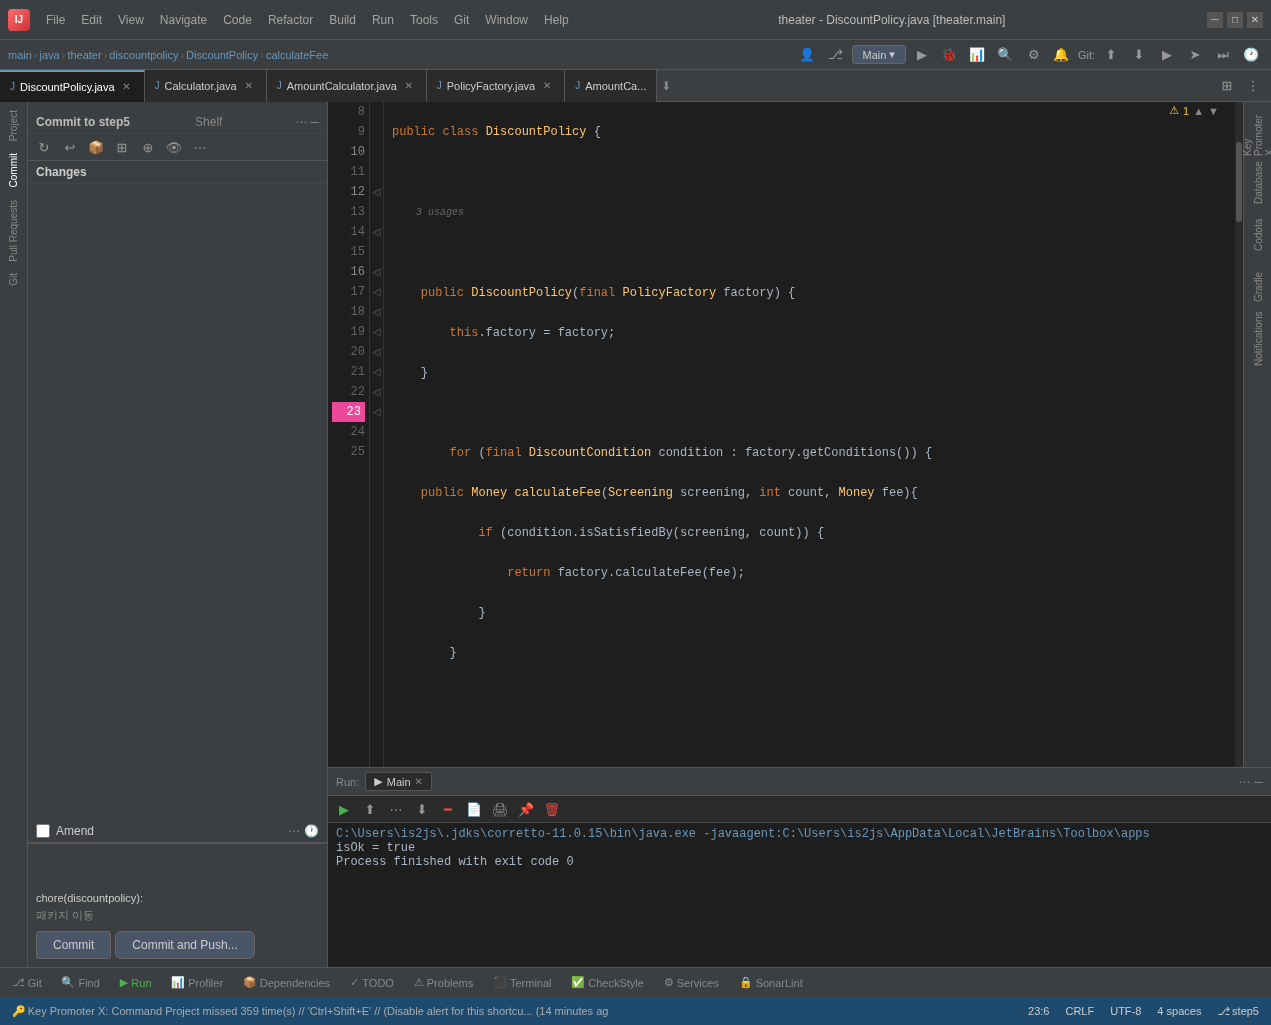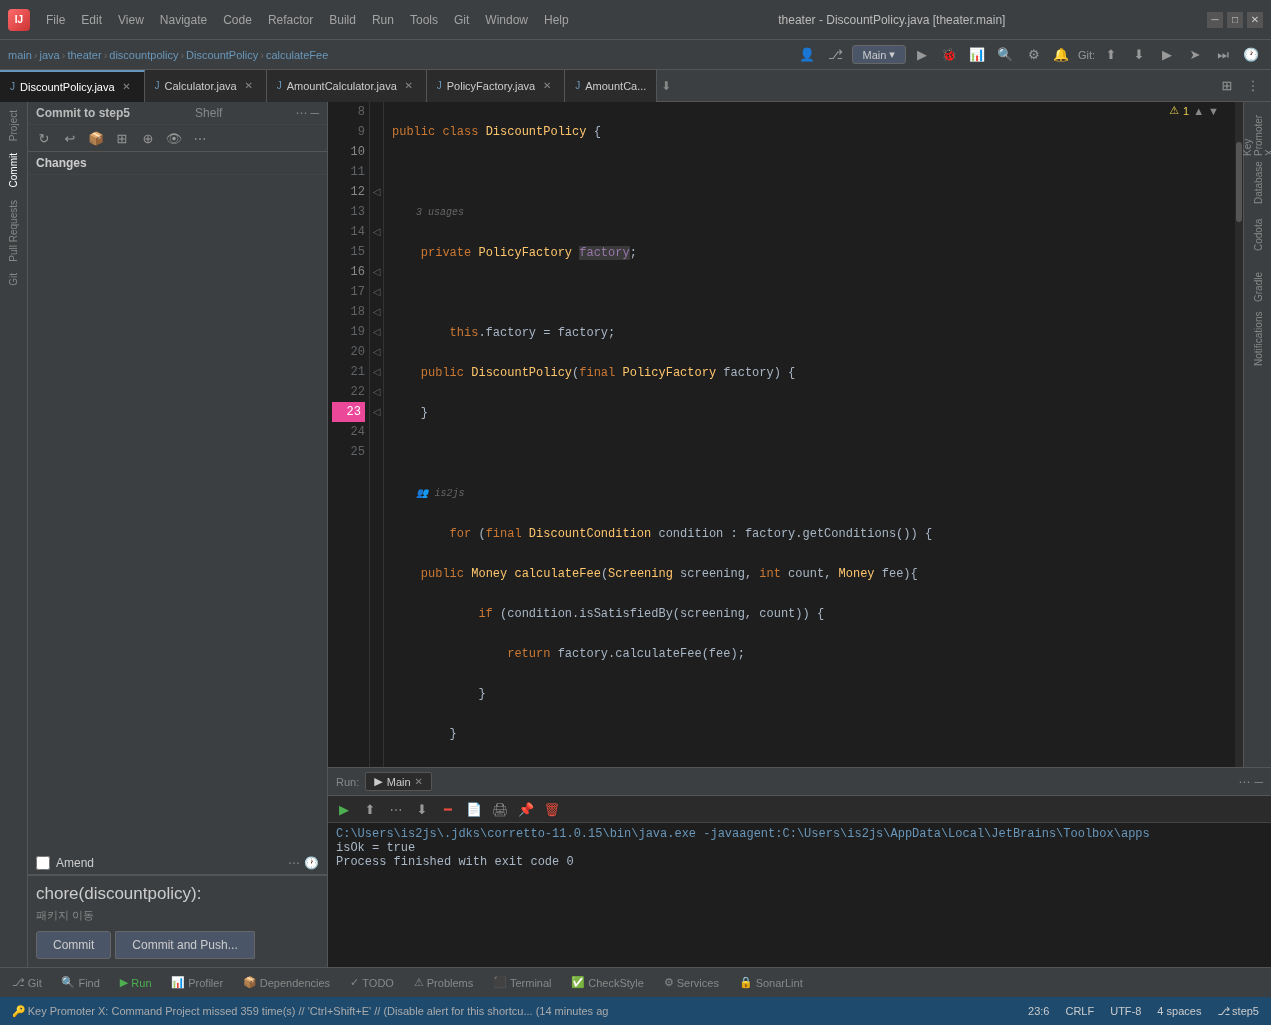--- a/index.html
+++ b/index.html
@@ -146,23 +146,24 @@
     }
     .changes-area {
       flex: 1;
       overflow: hidden;
     }
     .commit-area {
       padding: 8px;
       border-top: 1px solid #555;
     }
     .commit-msg {
-      font-size: 17px;
+      font-size: 11px;
       color: #ccc;
       margin-bottom: 4px;
+      margin-top: 40px;
     }
     .commit-msg-detail {
       font-size: 11px;
       color: #888;
     }
     .commit-buttons {
       display: flex;
       gap: 4px;
       margin-top: 8px;
     }
@@ -172,21 +173,21 @@
       border: 1px solid #666;
       border-radius: 3px;
       color: #ccc;
       font-size: 12px;
       cursor: pointer;
     }
     .btn-commit-push {
       padding: 6px 16px;
       background: #4a5568;
       border: 1px solid #666;
-      border-radius: 1px;
+      border-radius: 6px;
       color: #ccc;
       font-size: 12px;
       cursor: pointer;
     }
 
     
     .editor-area {
       flex: 1;
       background: #1e1e1e;
       display: flex;
@@ -420,20 +421,21 @@
       flex: 1;
       overflow: hidden;
     }
 
     .sidebar-commit-top {
       display: flex;
       align-items: center;
       justify-content: space-between;
       padding: 4px 8px;
       border-bottom: 1px solid #444;
+      margin-top: 9px;
     }
     .sidebar-commit-label {
       font-size: 12px;
       font-weight: bold;
       color: #bbb;
     }
 
     .changes-header {
       padding: 4px 8px;
       font-size: 11px;
@@ -653,27 +655,25 @@
                 <span style="display:block;height:20px;text-align:center;color:#666;">◁</span>
                 <span style="display:block;height:20px;text-align:center;color:#666;">◁</span>
                 <span style="display:block;height:20px;"></span>
                 <span style="display:block;height:20px;"></span>
               </div>
 
               <div class="code-content">
 <span class="code-line"><span class="kw">public class</span> <span class="cls">DiscountPolicy</span> {</span>
 <span class="code-line"></span>
 <span class="code-line"><span class="usage-hint">    3 usages</span></span>
-<span class="code-line">    <span class="kw">private</span> <span class="cls">PolicyFactory</span> <span class="field" style="background:#3a3a3a;">factory</span>;</span>
 <span class="code-line"></span>
+<span class="code-line">    <span class="kw">public</span> <span class="cls">DiscountPolicy</span>(<span class="kw">final</span> <span class="cls">PolicyFactory</span> factory) {</span>
 <span class="code-line">        <span class="kw">this</span>.factory = factory;</span>
-<span class="code-line">    <span class="kw">public</span> <span class="cls">DiscountPolicy</span>(<span class="kw">final</span> <span class="cls">PolicyFactory</span> factory) {</span>
 <span class="code-line">    }</span>
 <span class="code-line"></span>
-<span class="code-line"><span class="usage-hint">    👥 is2js</span></span>
 <span class="code-line">        <span class="kw">for</span> (<span class="kw">final</span> <span class="cls">DiscountCondition</span> condition : factory.getConditions()) {</span>
 <span class="code-line">    <span class="kw">public</span> <span class="cls">Money</span> <span class="method">calculateFee</span>(<span class="cls">Screening</span> screening, <span class="kw">int</span> count, <span class="cls">Money</span> fee){</span>
 <span class="code-line">            <span class="kw">if</span> (condition.isSatisfiedBy(screening, count)) {</span>
 <span class="code-line">                <span class="kw">return</span> factory.calculateFee(fee);</span>
 <span class="code-line">            }</span>
 <span class="code-line">        }</span>
 
 
 
               </div>

